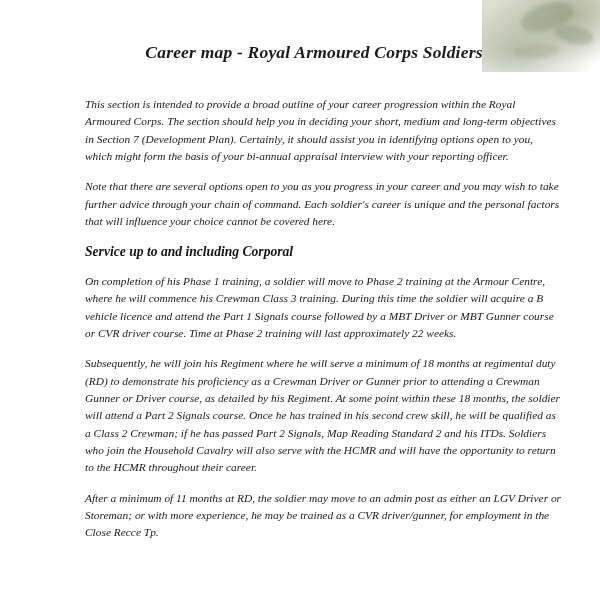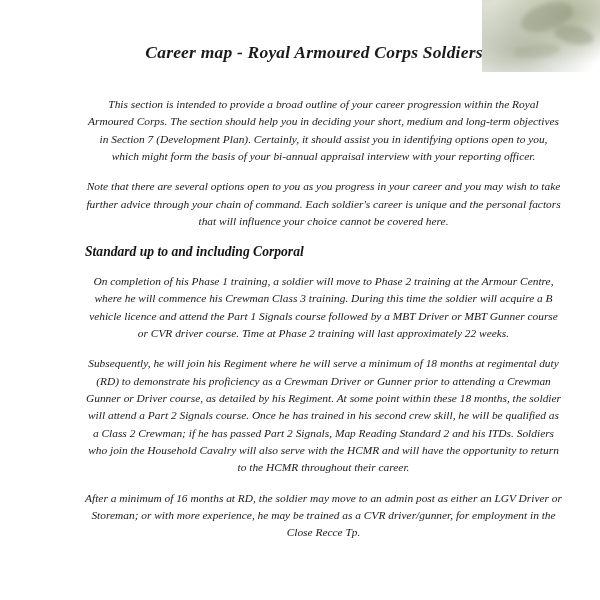--- a/index.html
+++ b/index.html
@@ -66,21 +66,21 @@
     right: 38px;
     top: 96px;
   }
 
   p.para {
     margin: 0 0 13px 0;
     font-size: 11.4px;
     font-style: italic;
     line-height: 1.52;
     color: #1a1a1a;
-    text-align: center;
+    text-align: left;
   }
 
   h2.section-head {
     margin: 6px 0 12px 0;
     font-size: 13.6px;
     font-weight: bold;
     font-style: italic;
     color: #141414;
     line-height: 1.3;
   }
@@ -95,21 +95,21 @@
     <span class="streak s2"></span>
     <span class="streak s3"></span>
   </div>
 
   <div class="title">Career map - Royal Armoured Corps Soldiers</div>
 
   <div class="body-block">
     <p class="para">This section is intended to provide a broad outline of your career progression within the Royal Armoured Corps.  The section should help you in deciding your short, medium and long-term objectives in Section 7 (Development Plan).  Certainly, it should assist you in identifying options open to you, which might form the basis of your bi-annual appraisal interview with your reporting officer.</p>
     <p class="para">Note that there are several options open to you as you progress in your career and you may wish to take further advice through your chain of command.  Each soldier's career is unique and the personal factors that will influence your choice cannot be covered here.</p>
 
-    <h2 class="section-head">Standard up to and including Corporal</h2>
+    <h2 class="section-head">Service up to and including Corporal</h2>
 
     <p class="para">On completion of his Phase 1 training, a soldier will move to Phase 2 training at the Armour Centre, where he will commence his Crewman Class 3 training.  During this time the soldier will acquire a B vehicle licence and attend the Part 1 Signals course followed by a MBT Driver or MBT Gunner course  or CVR driver course. Time at Phase 2 training will last approximately 22 weeks.</p>
     <p class="para">Subsequently, he will join his Regiment where he will serve a minimum of 18 months at regimental duty (RD) to demonstrate his proficiency as a Crewman Driver or Gunner  prior to attending a Crewman Gunner or Driver course, as detailed by his Regiment.   At some point within these 18 months, the soldier will attend a Part 2 Signals course. Once he has trained in his second crew skill, he will be qualified as a Class 2 Crewman; if he has passed Part  2 Signals, Map Reading Standard 2 and his ITDs.  Soldiers who join the Household Cavalry will also serve with the HCMR and will have the opportunity to return to the HCMR throughout their career.</p>
-    <p class="para">After a minimum of 16 months at RD, the soldier may move to an admin post as either an  LGV Driver or Storeman; or with more experience, he may be trained as a CVR driver/gunner, for employment in the Close Recce Tp.</p>
+    <p class="para">After a minimum of 11 months at RD, the soldier may move to an admin post as either an  LGV Driver or Storeman; or with more experience, he may be trained as a CVR driver/gunner, for employment in the Close Recce Tp.</p>
 
   </div>
 
 </div>
 
 </body></html>

